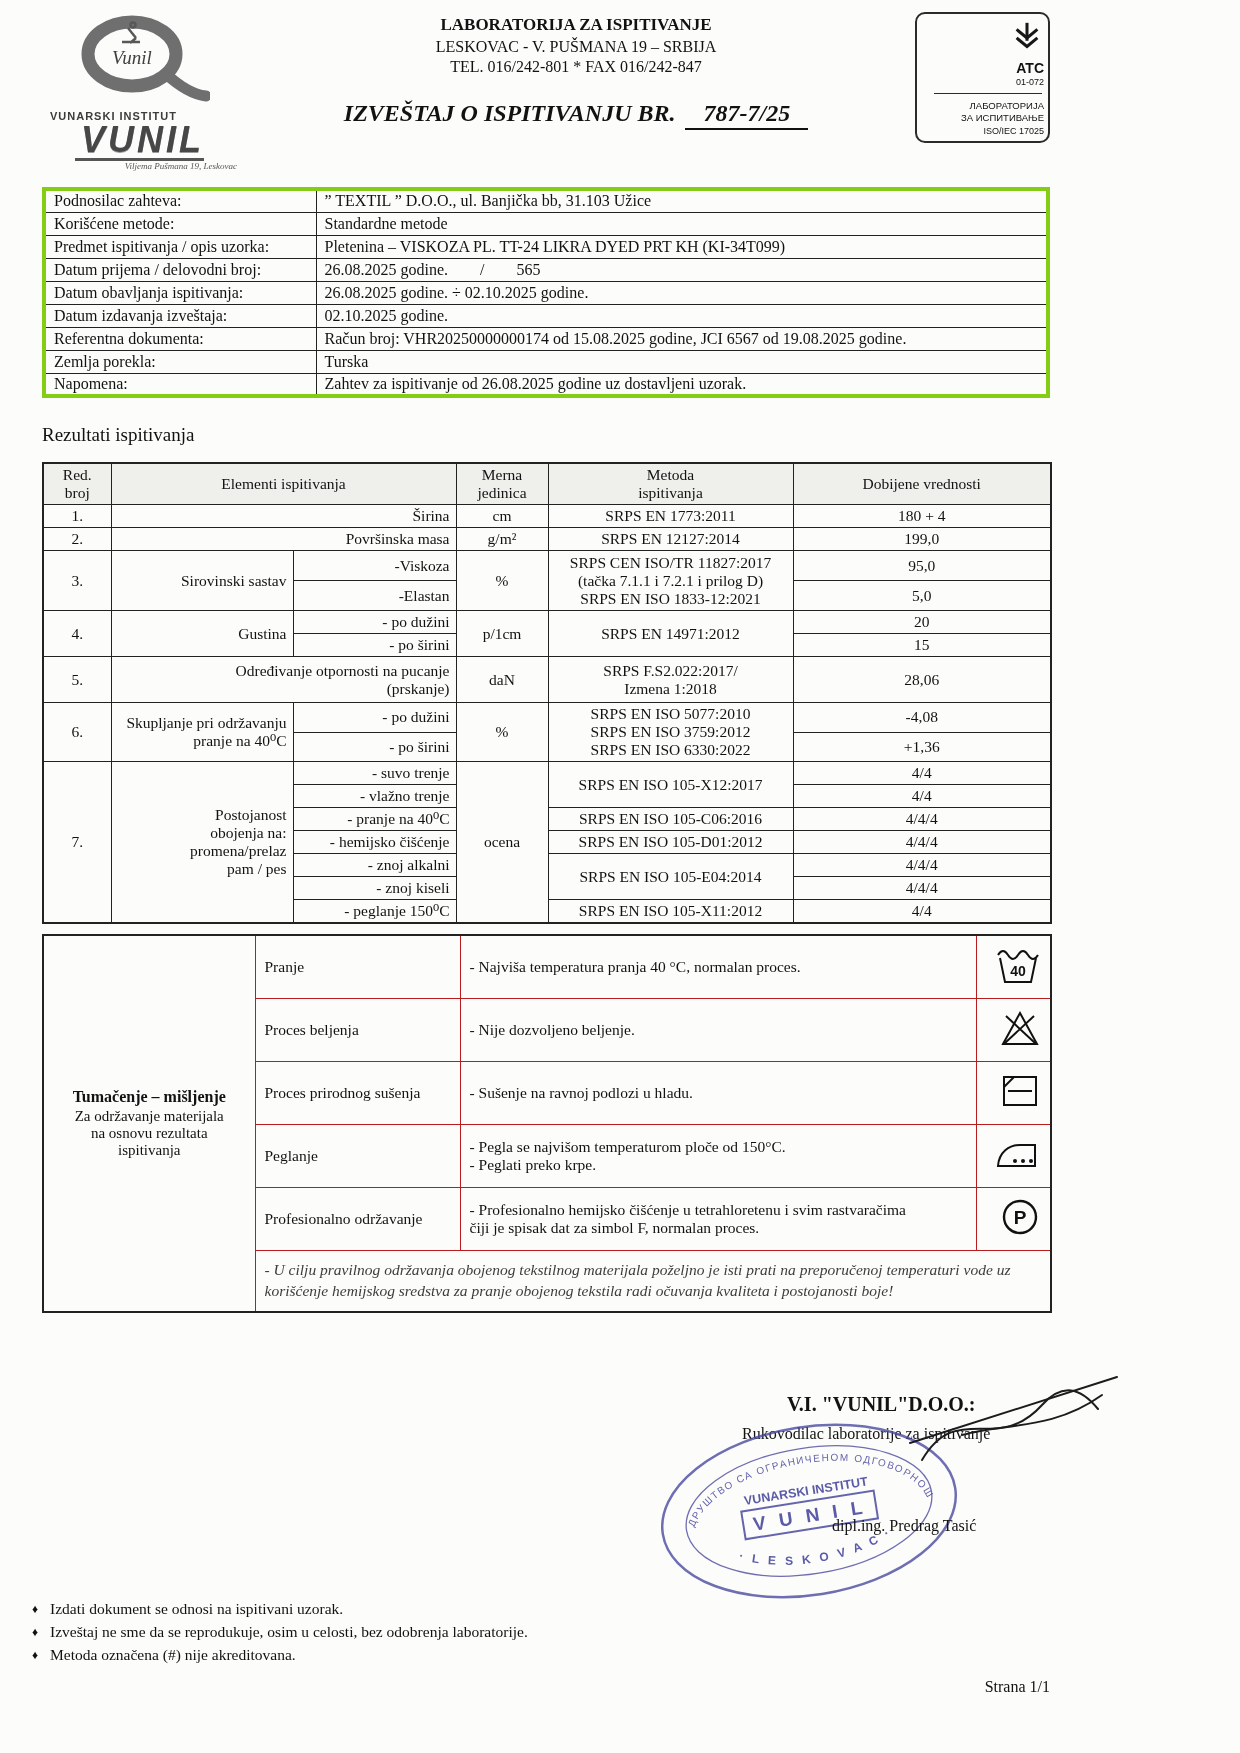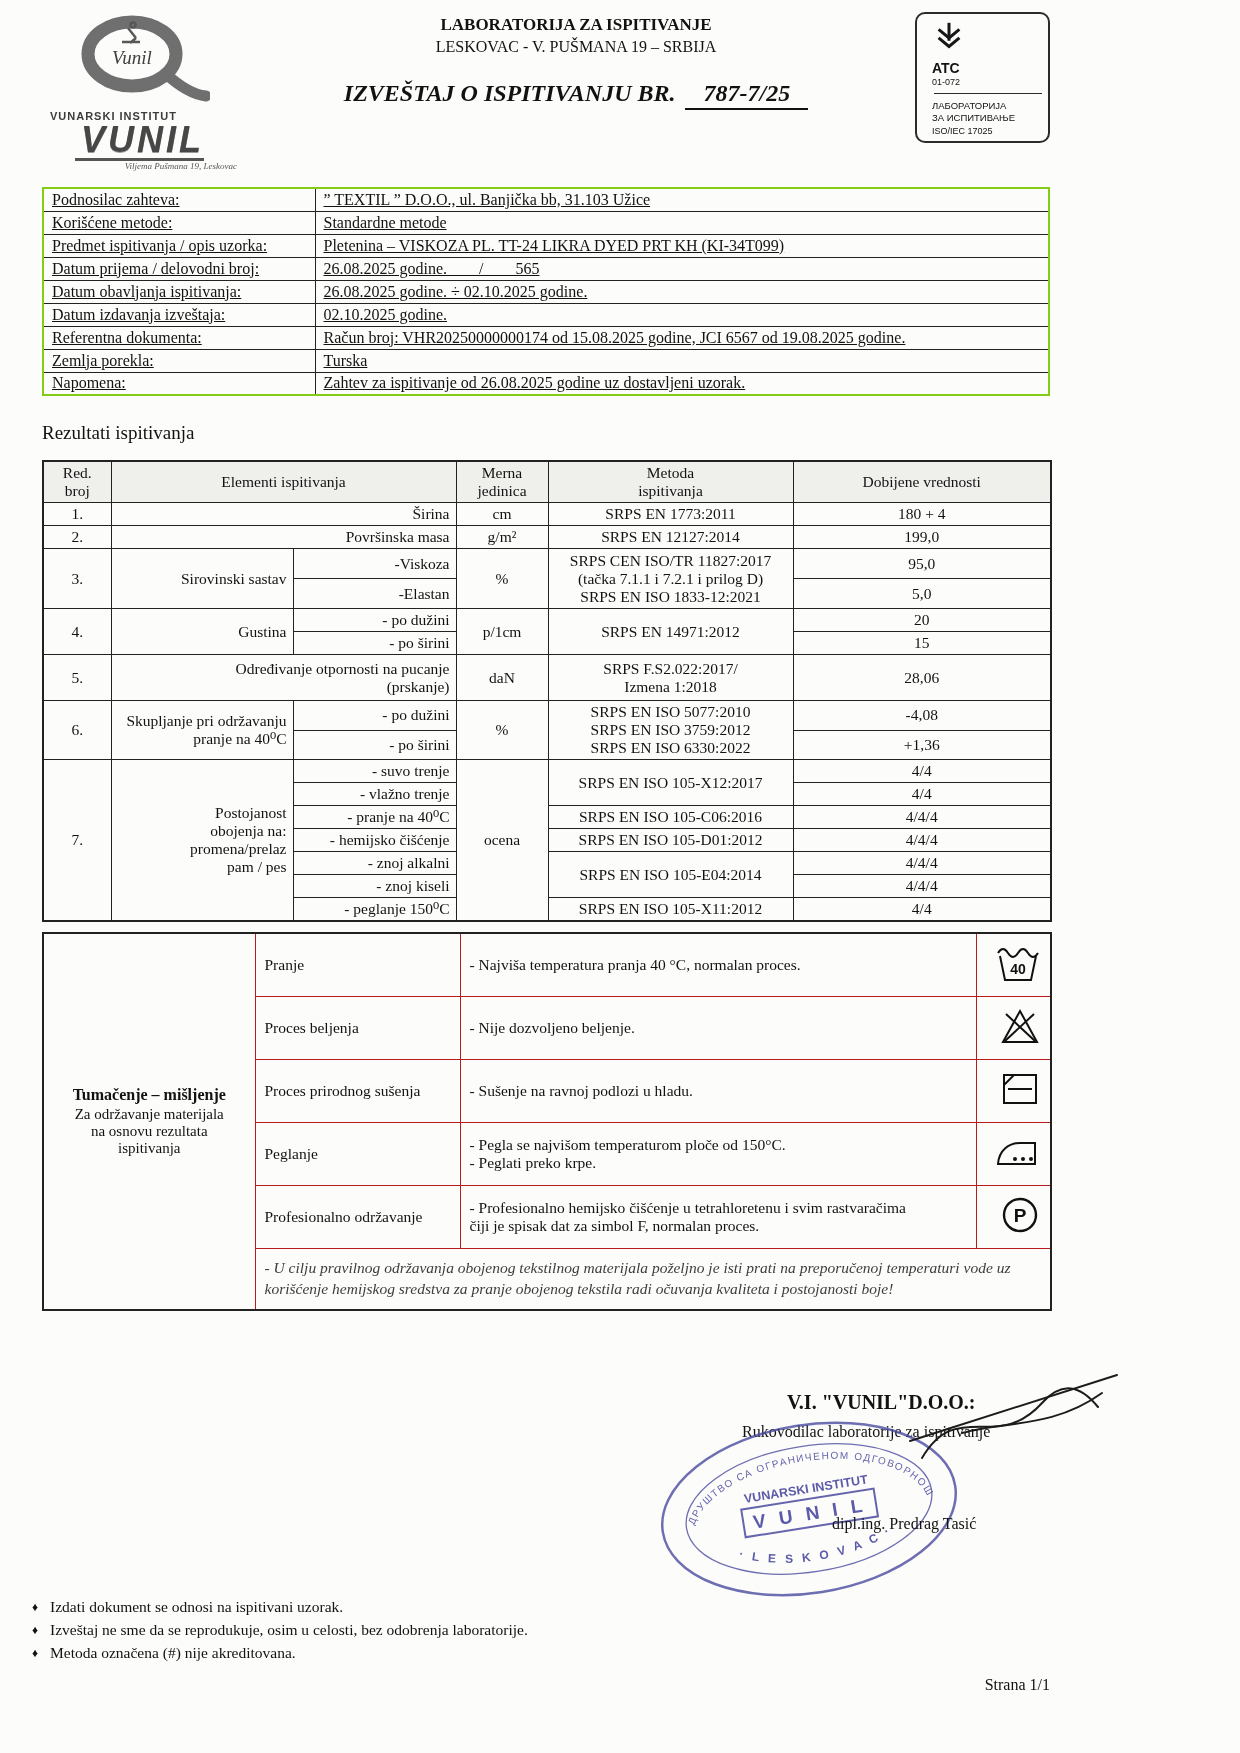--- a/index.html
+++ b/index.html
@@ -18,30 +18,30 @@
   .logo-big  { font-family:"Liberation Sans",sans-serif; font-style:italic; font-weight:900; font-size:36px; letter-spacing:3px; color:#474747; line-height:1; text-align:left; padding-left:6px;
                text-shadow:0 1px 0 #9a9a9a; border-bottom:3px solid #555; display:inline-block; }
   .logo-addr { font-size:9px; font-style:italic; color:#555; text-align:right; padding-left:10px; }
   .hdr-center { flex:1; text-align:center; padding-top:2px; }
   .org-name { font-size:23px; font-weight:bold; }
   .lab-line { font-size:17px; font-weight:bold; margin-top:3px; }
   .addr-line { font-size:16px; margin-top:3px; }
   .tel-line { font-size:16px; margin-top:2px; }
   .report-line { margin-top:24px; font-size:24px; font-weight:bold; font-style:italic; }
   .report-num { display:inline-block; border-bottom:2px solid #111; padding:0 18px 1px 18px; margin-left:10px; }
-  .hdr-badge { flex:0 0 135px; width:135px; border:2px solid #2b2b2b; border-radius:10px; text-align:left; padding:6px 4px 5px 15px; margin-top:2px; }
+  .hdr-badge { flex:0 0 135px; width:135px; border:2px solid #2b2b2b; border-radius:10px; text-align:right; padding:6px 4px 5px 15px; margin-top:2px; }
   .badge-atc { font-family:"Liberation Sans",sans-serif; font-weight:bold; font-size:14px; margin-top:2px; }
   .badge-num { font-family:"Liberation Sans",sans-serif; font-size:9px; margin-top:1px; }
   .badge-div { border-top:1.5px solid #2b2b2b; margin:6px 2px; }
   .badge-l { font-family:"Liberation Sans",sans-serif; font-size:9.5px; line-height:1.25; }
   .badge-l3 { font-family:"Liberation Sans",sans-serif; font-size:9px; margin-top:2px; }
 
   
   table { border-collapse:collapse; width:100%; table-layout:fixed; }
-  .info { border:2px solid #84cc16; margin-top:16px;text-decoration:underline; }
+  .info { border:4px solid #84cc16; margin-top:16px; }
   .info td { border:1px solid #222; font-size:16px; padding:1px 8px; height:23px; vertical-align:middle; }
   .heading { font-size:19px; margin:26px 0 16px 0; }
 
   .results { border:2px solid #222; }
   .results td { border:1px solid #222; font-size:15.5px; padding:2px 6px; vertical-align:middle; }
   .rh td { height:40px; background:#efefec; text-align:center; }
   .c { text-align:center; }
   .l { text-align:right; }
   .pre { white-space:pre-line; }
   .h30 td { height:30px; }
@@ -87,20 +87,21 @@
         <text x="62" y="52" text-anchor="middle" font-size="19" font-style="italic" fill="#404040" font-family="Liberation Serif, serif">Vunil</text>
       </svg>
       <div class="logo-inst">VUNARSKI INSTITUT</div>
       <div class="logo-big">VUNIL</div>
       <div class="logo-addr">Viljema Pušmana 19, Leskovac</div>
     </div>
 
     <div class="hdr-center">
       <div class="lab-line">LABORATORIJA ZA ISPITIVANJE</div>
       <div class="addr-line">LESKOVAC - V. PUŠMANA 19 – SRBIJA</div>
+      <div class="tel-line">TEL. 016/242-801 * FAX  016/242-847</div>
       <div class="report-line">
         <span>IZVEŠTAJ O ISPITIVANJU BR.</span><span class="report-num">787-7/25</span>
       </div>
     </div>
 
     <div class="hdr-badge">
       <svg width="34" height="34" viewBox="0 0 36 36">
         <g fill="none" stroke="#171717" stroke-width="3.2">
           <path d="M18 3 V22"></path>
           <path d="M7 10 l11 9 11-9"></path>

